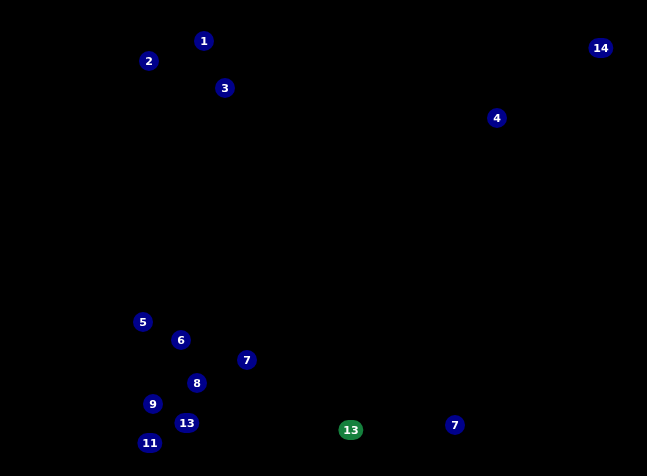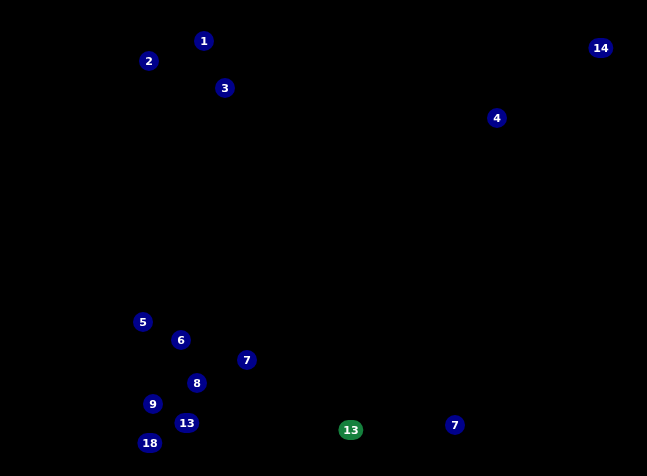--- a/index.html
+++ b/index.html
@@ -39,17 +39,17 @@
     <div class="som-marker" style="left: 204px; top: 41px; background: rgb(0, 0, 139); color: rgb(255, 255, 255);">1</div>
     <div class="som-marker" style="left: 149px; top: 61px; background: rgb(0, 0, 139); color: rgb(255, 255, 255);">2</div>
     <div class="som-marker" style="left: 225px; top: 88px; background: rgb(0, 0, 139); color: rgb(255, 255, 255);">3</div>
     <div class="som-marker" style="left: 497px; top: 118px; background: rgb(0, 0, 139); color: rgb(255, 255, 255);">4</div>
     <div class="som-marker" style="left: 143px; top: 322px; background: rgb(0, 0, 139); color: rgb(255, 255, 255);">5</div>
     <div class="som-marker" style="left: 181px; top: 340px; background: rgb(0, 0, 139); color: rgb(255, 255, 255);">6</div>
     <div class="som-marker" style="left: 247px; top: 360px; background: rgb(0, 0, 139); color: rgb(255, 255, 255);">7</div>
     <div class="som-marker" style="left: 197px; top: 383px; background: rgb(0, 0, 139); color: rgb(255, 255, 255);">8</div>
     <div class="som-marker" style="left: 153px; top: 404px; background: rgb(0, 0, 139); color: rgb(255, 255, 255);">9</div>
     <div class="som-marker" style="left: 187px; top: 423px; background: rgb(0, 0, 139); color: rgb(255, 255, 255);">13</div>
-    <div class="som-marker" style="left: 150px; top: 443px; background: rgb(0, 0, 139); color: rgb(255, 255, 255);">18</div>
+    <div class="som-marker" style="left: 150px; top: 443px; background: rgb(0, 0, 139); color: rgb(255, 255, 255);">11</div>
     <div class="som-marker" style="left: 455px; top: 425px; background: rgb(0, 0, 139); color: rgb(255, 255, 255);">7</div>
     <div class="som-marker" style="left: 351px; top: 430px; background: #15803d; color: rgb(255, 255, 255);">13</div>
     <div class="som-marker" style="left: 601px; top: 48px; background: rgb(0, 0, 139); color: rgb(255, 255, 255); text-align: right;">14</div>
   </div>
 
 </body></html>

